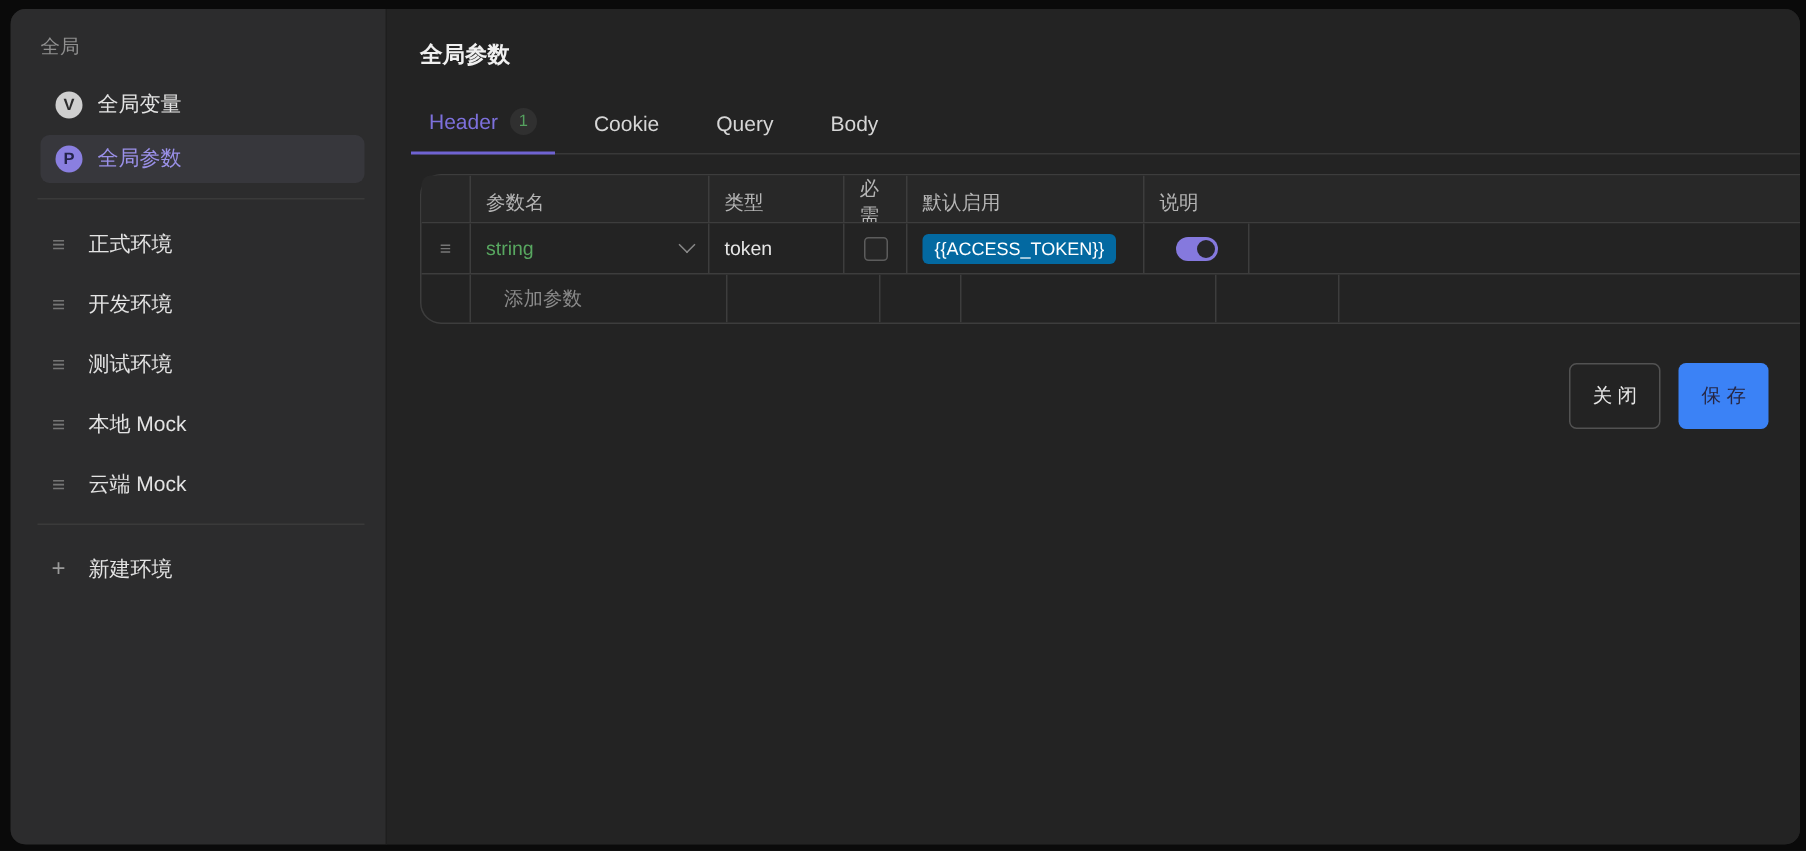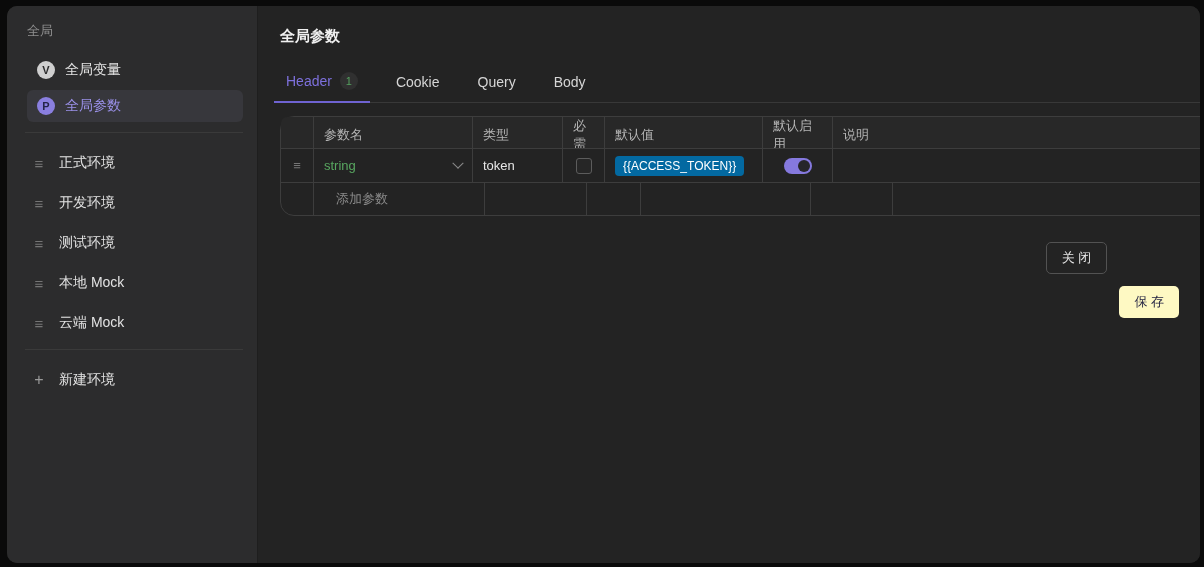--- a/index.html
+++ b/index.html
@@ -63,24 +63,24 @@
     margin:0 auto; cursor:pointer; }
   .toggle .knob { position:absolute; right:2px; top:2px; width:12px; height:12px;
     border-radius:50%; background:#26262a; }
   .desc-cell { justify-content:space-between; }
   .minus-circle { width:16px; height:16px; border:1px solid #8f8f8f; border-radius:50%;
     color:#bdbdbd; font-size:13px; line-height:14px; display:flex; align-items:center;
     justify-content:center; cursor:pointer; flex:0 0 16px; }
 
   
   .btn-row { display:flex; justify-content:flex-end; gap:12px; width:899px; margin-top:26px; }
-  .btn { height:32px; padding:0 15px; border-radius:5px; font-size:13px; display:flex;
+  .btn { height:44px; padding:0 15px; border-radius:5px; font-size:13px; display:flex;
     align-items:center; cursor:pointer; }
   .btn-close { border:1px solid #525252; color:#e8e8e8; background:transparent; }
-  .btn-save { background:#fef9c3; color:#272744;margin-top:44px; }
+  .btn-save { background:#3b82f6; color:#272744; }
 </style>
 </head>
 <body>
 
 <div class="modal">
 
   <div class="sidebar">
     <div class="section-label">全局</div>
 
     <div class="side-item">
@@ -144,21 +144,20 @@
         <span>Body</span>
       </div>
     </div>
 
     <div class="ptable">
       <div class="trow thead">
         <div></div>
         <div>参数名</div>
         <div>类型</div>
         <div>必需</div>
-        <div>默认值</div>
         <div>默认启用</div>
         <div>说明</div>
       </div>
 
       <div class="trow tdata">
         <div class="cell-drag">≡</div>
         <div>
           <span class="type-green">string</span>
           <span class="chevron"></span>
         </div>

